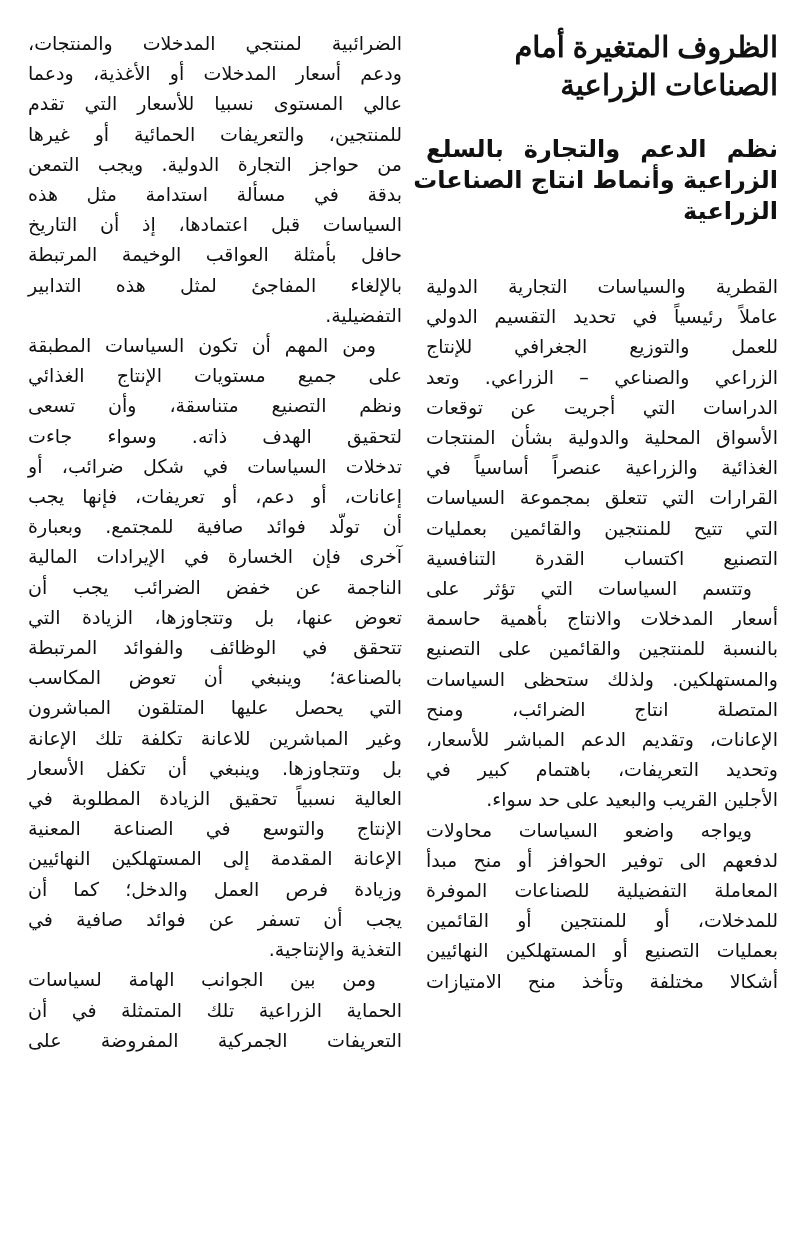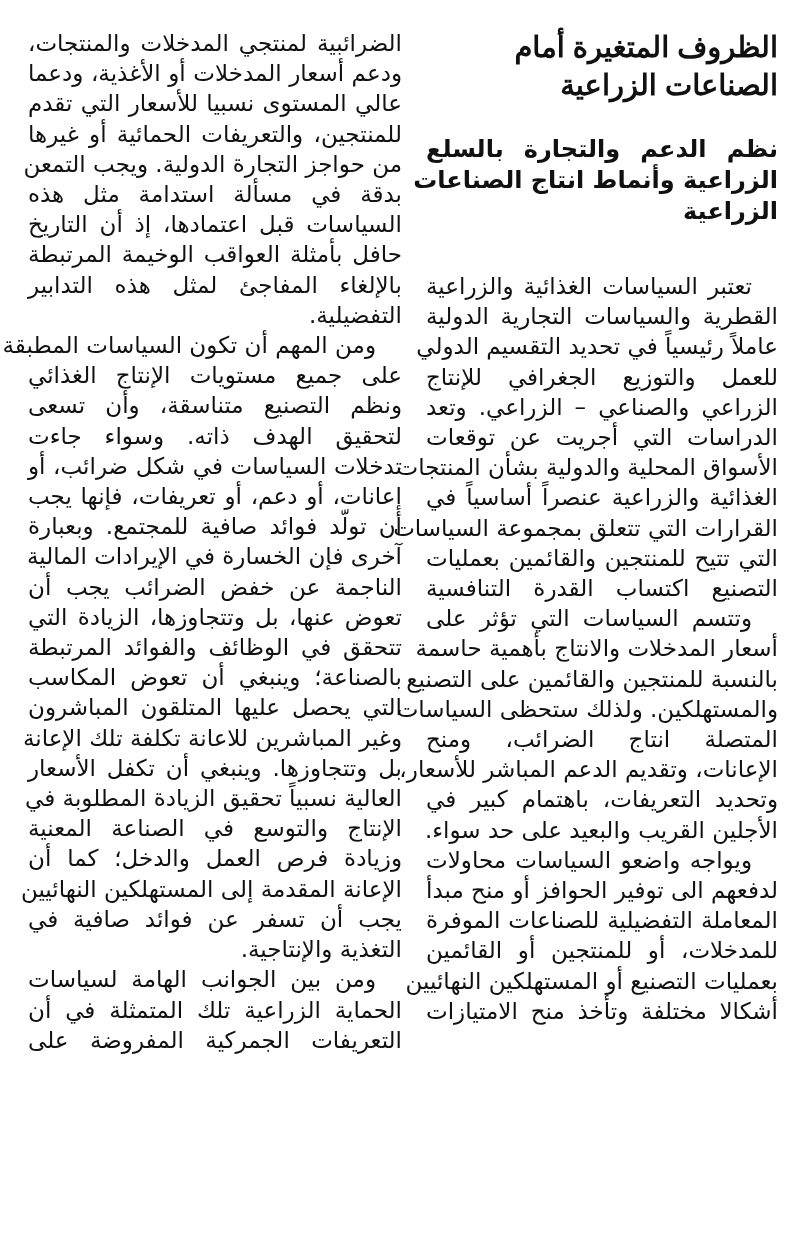--- a/index.html
+++ b/index.html
@@ -42,21 +42,21 @@
     font-family: "DejaVu Sans", sans-serif;
     font-weight: bold;
     font-size: 24px;
     line-height: 31px;
     margin: 30px 0 0 0;
     white-space: nowrap;
   }
   .para {
     margin: 0;
     font-family: "DejaVu Sans", sans-serif;
-    font-size: 23px;
+    font-size: 19px;
     line-height: 30.2px;
   }
   .line {
     display: block;
     white-space: nowrap;
     text-align: justify;
     text-align-last: justify;
   }
   .line.last {
     text-align-last: right;
@@ -79,21 +79,20 @@
       <span class="line last">الصناعات الزراعية</span>
     </h1>
 
     <h2 class="subtitle">
       <span class="line">نظم الدعم والتجارة بالسلع</span>
       <span class="line">الزراعية وأنماط انتاج الصناعات</span>
       <span class="line last">الزراعية</span>
     </h2>
 
     <p class="para first-para">
-      <span class="line indent">تعتبر السياسات الغذائية والزراعية</span>
       <span class="line">القطرية والسياسات التجارية الدولية</span>
       <span class="line">عاملاً رئيسياً في تحديد التقسيم الدولي</span>
       <span class="line">للعمل والتوزيع الجغرافي للإنتاج</span>
       <span class="line">الزراعي والصناعي – الزراعي. وتعد</span>
       <span class="line">الدراسات التي أجريت عن توقعات</span>
       <span class="line">الأسواق المحلية والدولية بشأن المنتجات</span>
       <span class="line">الغذائية والزراعية عنصراً أساسياً في</span>
       <span class="line">القرارات التي تتعلق بمجموعة السياسات</span>
       <span class="line">التي تتيح للمنتجين والقائمين بعمليات</span>
       <span class="line">التصنيع اكتساب القدرة التنافسية</span>
@@ -145,22 +144,22 @@
       <span class="line">آخرى فإن الخسارة في الإيرادات المالية</span>
       <span class="line">الناجمة عن خفض الضرائب يجب أن</span>
       <span class="line">تعوض عنها، بل وتتجاوزها، الزيادة التي</span>
       <span class="line">تتحقق في الوظائف والفوائد المرتبطة</span>
       <span class="line">بالصناعة؛ وينبغي أن تعوض المكاسب</span>
       <span class="line">التي يحصل عليها المتلقون المباشرون</span>
       <span class="line">وغير المباشرين للاعانة تكلفة تلك الإعانة</span>
       <span class="line">بل وتتجاوزها. وينبغي أن تكفل الأسعار</span>
       <span class="line">العالية نسبياً تحقيق الزيادة المطلوبة في</span>
       <span class="line">الإنتاج والتوسع في الصناعة المعنية</span>
+      <span class="line">الإعانة المقدمة إلى المستهلكين النهائيين</span>
       <span class="line">وزيادة فرص العمل والدخل؛ كما أن</span>
-      <span class="line">الإعانة المقدمة إلى المستهلكين النهائيين</span>
       <span class="line">يجب أن تسفر عن فوائد صافية في</span>
       <span class="line last">التغذية والإنتاجية.</span>
     </p>
 
     <p class="para">
       <span class="line indent">ومن بين الجوانب الهامة لسياسات</span>
       <span class="line">الحماية الزراعية تلك المتمثلة في أن</span>
       <span class="line">التعريفات الجمركية المفروضة على</span>
     </p>
   </div>

